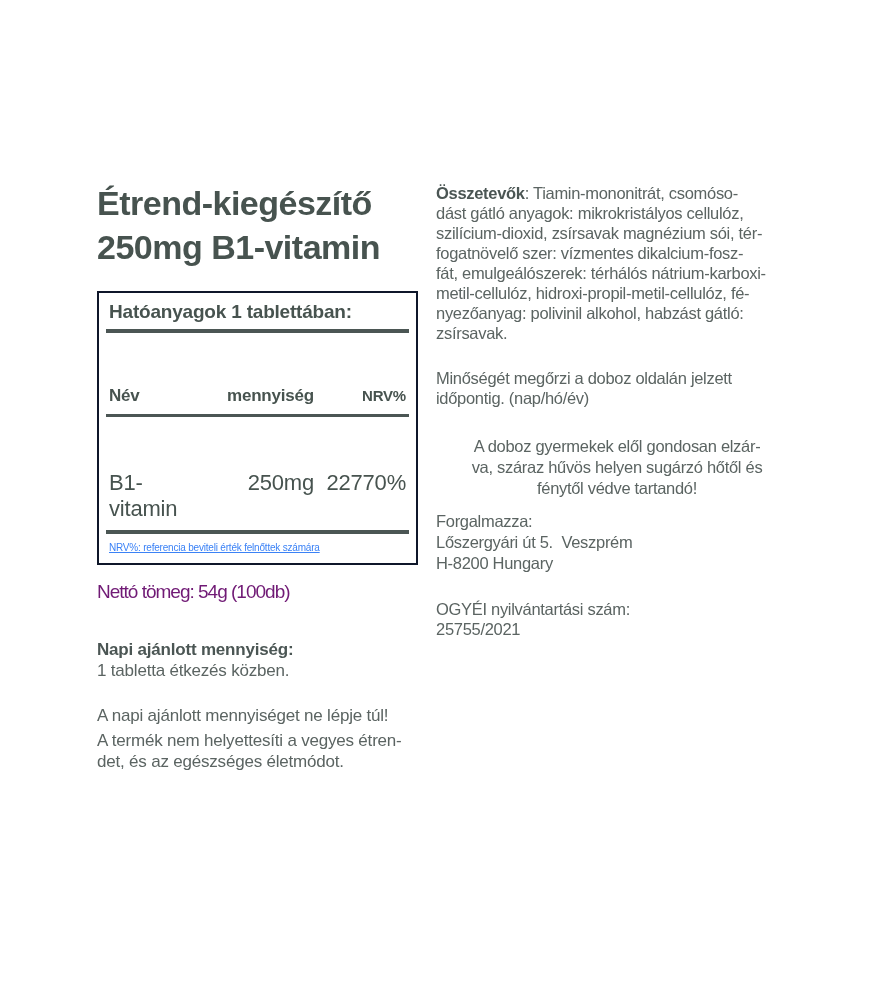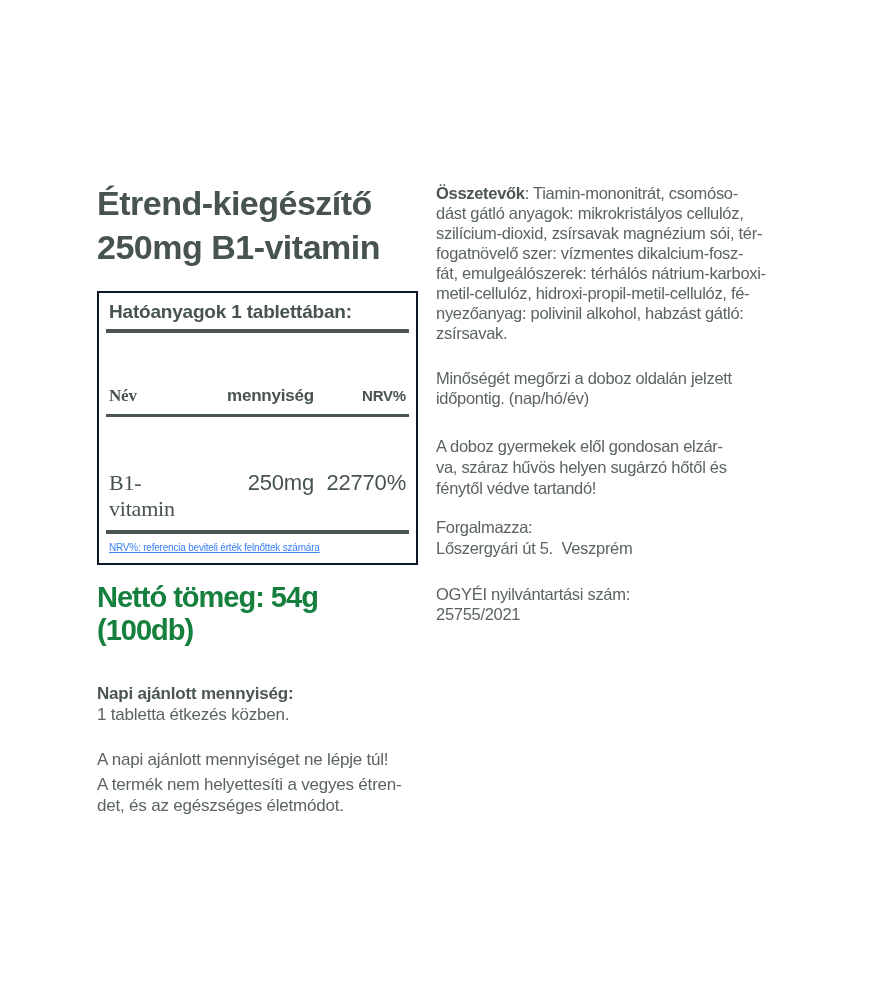--- a/index.html
+++ b/index.html
@@ -54,55 +54,55 @@
   }
   .rule.mid { height: 3px; }
   .tbl-row {
     display: flex;
     align-items: baseline;
     padding: 9px 10px 8px 10px;
     font-size: 22px;
     letter-spacing: -0.2px;
   }
   .tbl-row.head { font-weight: bold; font-size: 17px; }
-  .c-name { flex: 1; text-align: left; font-family: Liberation Serif, serif; }
+  .c-name { flex: 1; text-align: left; }
   .c-qty  { width: 115px; text-align: right; margin-top: 44px; }
   .c-nrv  { width: 92px; text-align: right; }
   .tbl-row.head .c-nrv { font-size: 15px; }
   .tbl-footnote {
     font-size: 10px;
     letter-spacing: -0.2px;
     padding: 8px 10px 10px 10px;
     color: #3b82f6;
     text-decoration: underline;
   }
   .net-weight {
-    font-size: 29px;
-    font-weight: bold;
-    color: #15803d;
+    font-size: 19px;
+    font-weight: normal;
+    color: #701a75;
     letter-spacing: -1px;
     margin: 0 0 0 0;
   }
   .left-block {
     font-size: 17px;
     line-height: 21px;
     letter-spacing: -0.2px;
     white-space: pre-line;
   }
   .daily { margin-top: 15px; }
   .bold-lead { font-weight: bold; color: #4b5654; }
   .warning1 { margin-top: 24px; }
   .warning2 { margin-top: 4px; }
   
   .para {
     margin: 0 0 25px 0;
     white-space: pre-line;
   }
   .para.quality { margin-bottom: 28px; }
-  .para.storage { margin-bottom: 18px; line-height: 21px; }
+  .para.storage { margin-bottom: 12px; line-height: 21px; text-align: center; }
   .addr-line { line-height: 21px; }
   .distributor { margin-bottom: 25px; }
   .registration .addr-line { line-height: 20px; }
 </style>
 </head>
 <body>
 
 <div class="page">
 
   <div class="col-left">
@@ -158,20 +158,21 @@
     <p class="para quality">Minőségét megőrzi a doboz oldalán jelzett
 időpontig. (nap/hó/év)</p>
 
     <p class="para storage">A doboz gyermekek elől gondosan elzár-
 va, száraz hűvös helyen sugárzó hőtől és
 fénytől védve tartandó!</p>
 
     <div class="distributor">
       <div class="addr-line">Forgalmazza:</div>
       <div class="addr-line">Lőszergyári út 5.&nbsp; Veszprém</div>
+      <div class="addr-line">H-8200 Hungary</div>
     </div>
 
     <div class="registration">
       <div class="addr-line">OGYÉI nyilvántartási szám:</div>
       <div class="addr-line">25755/2021</div>
     </div>
 
   </div>
 
 </div>

